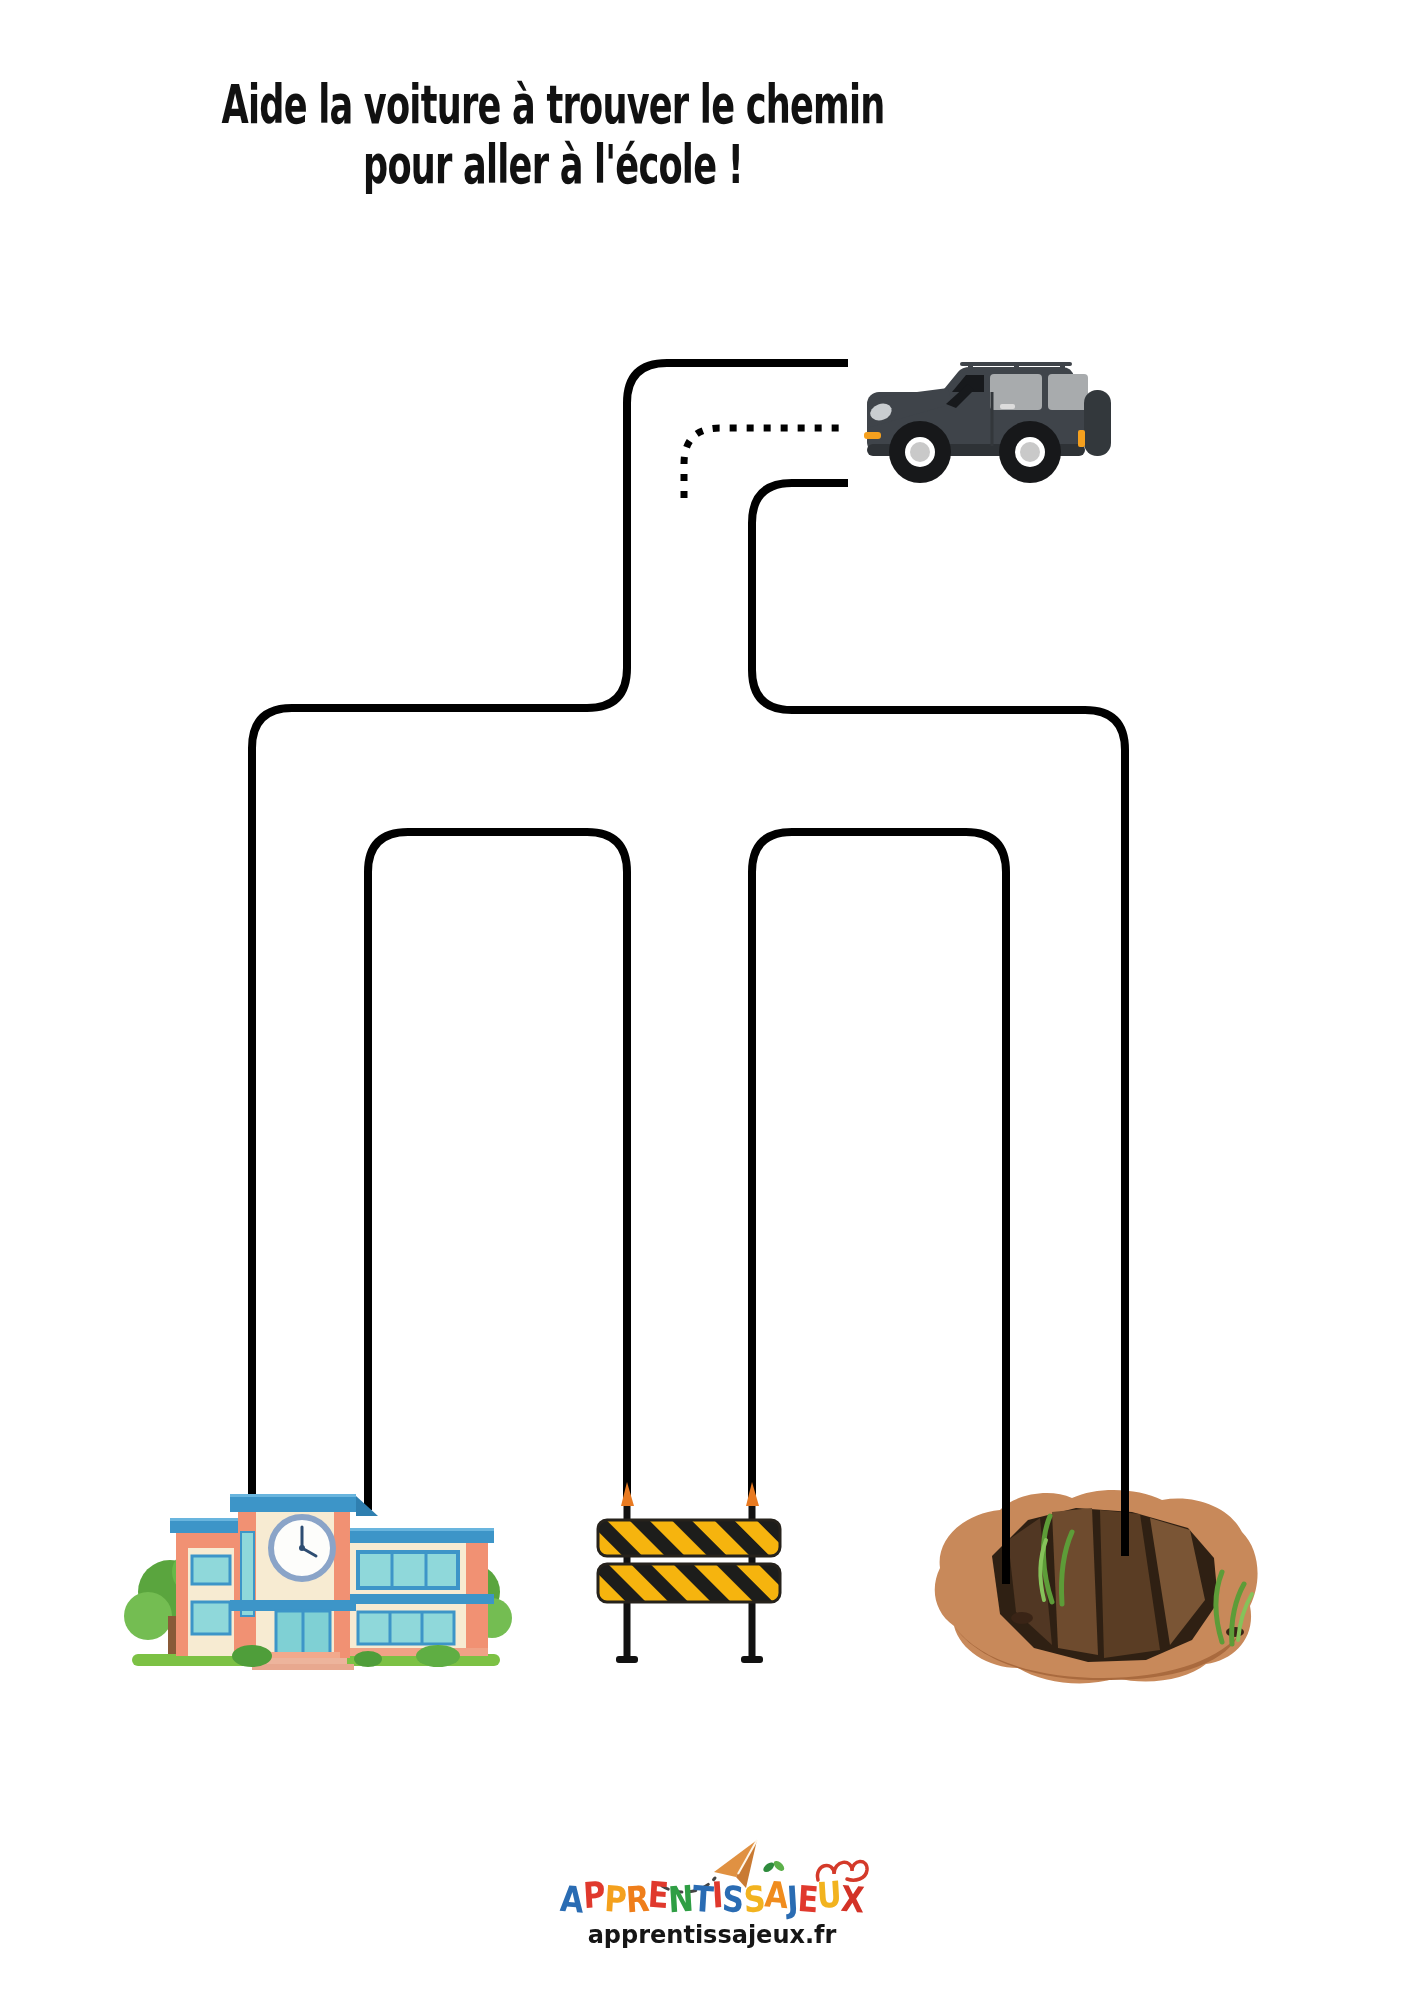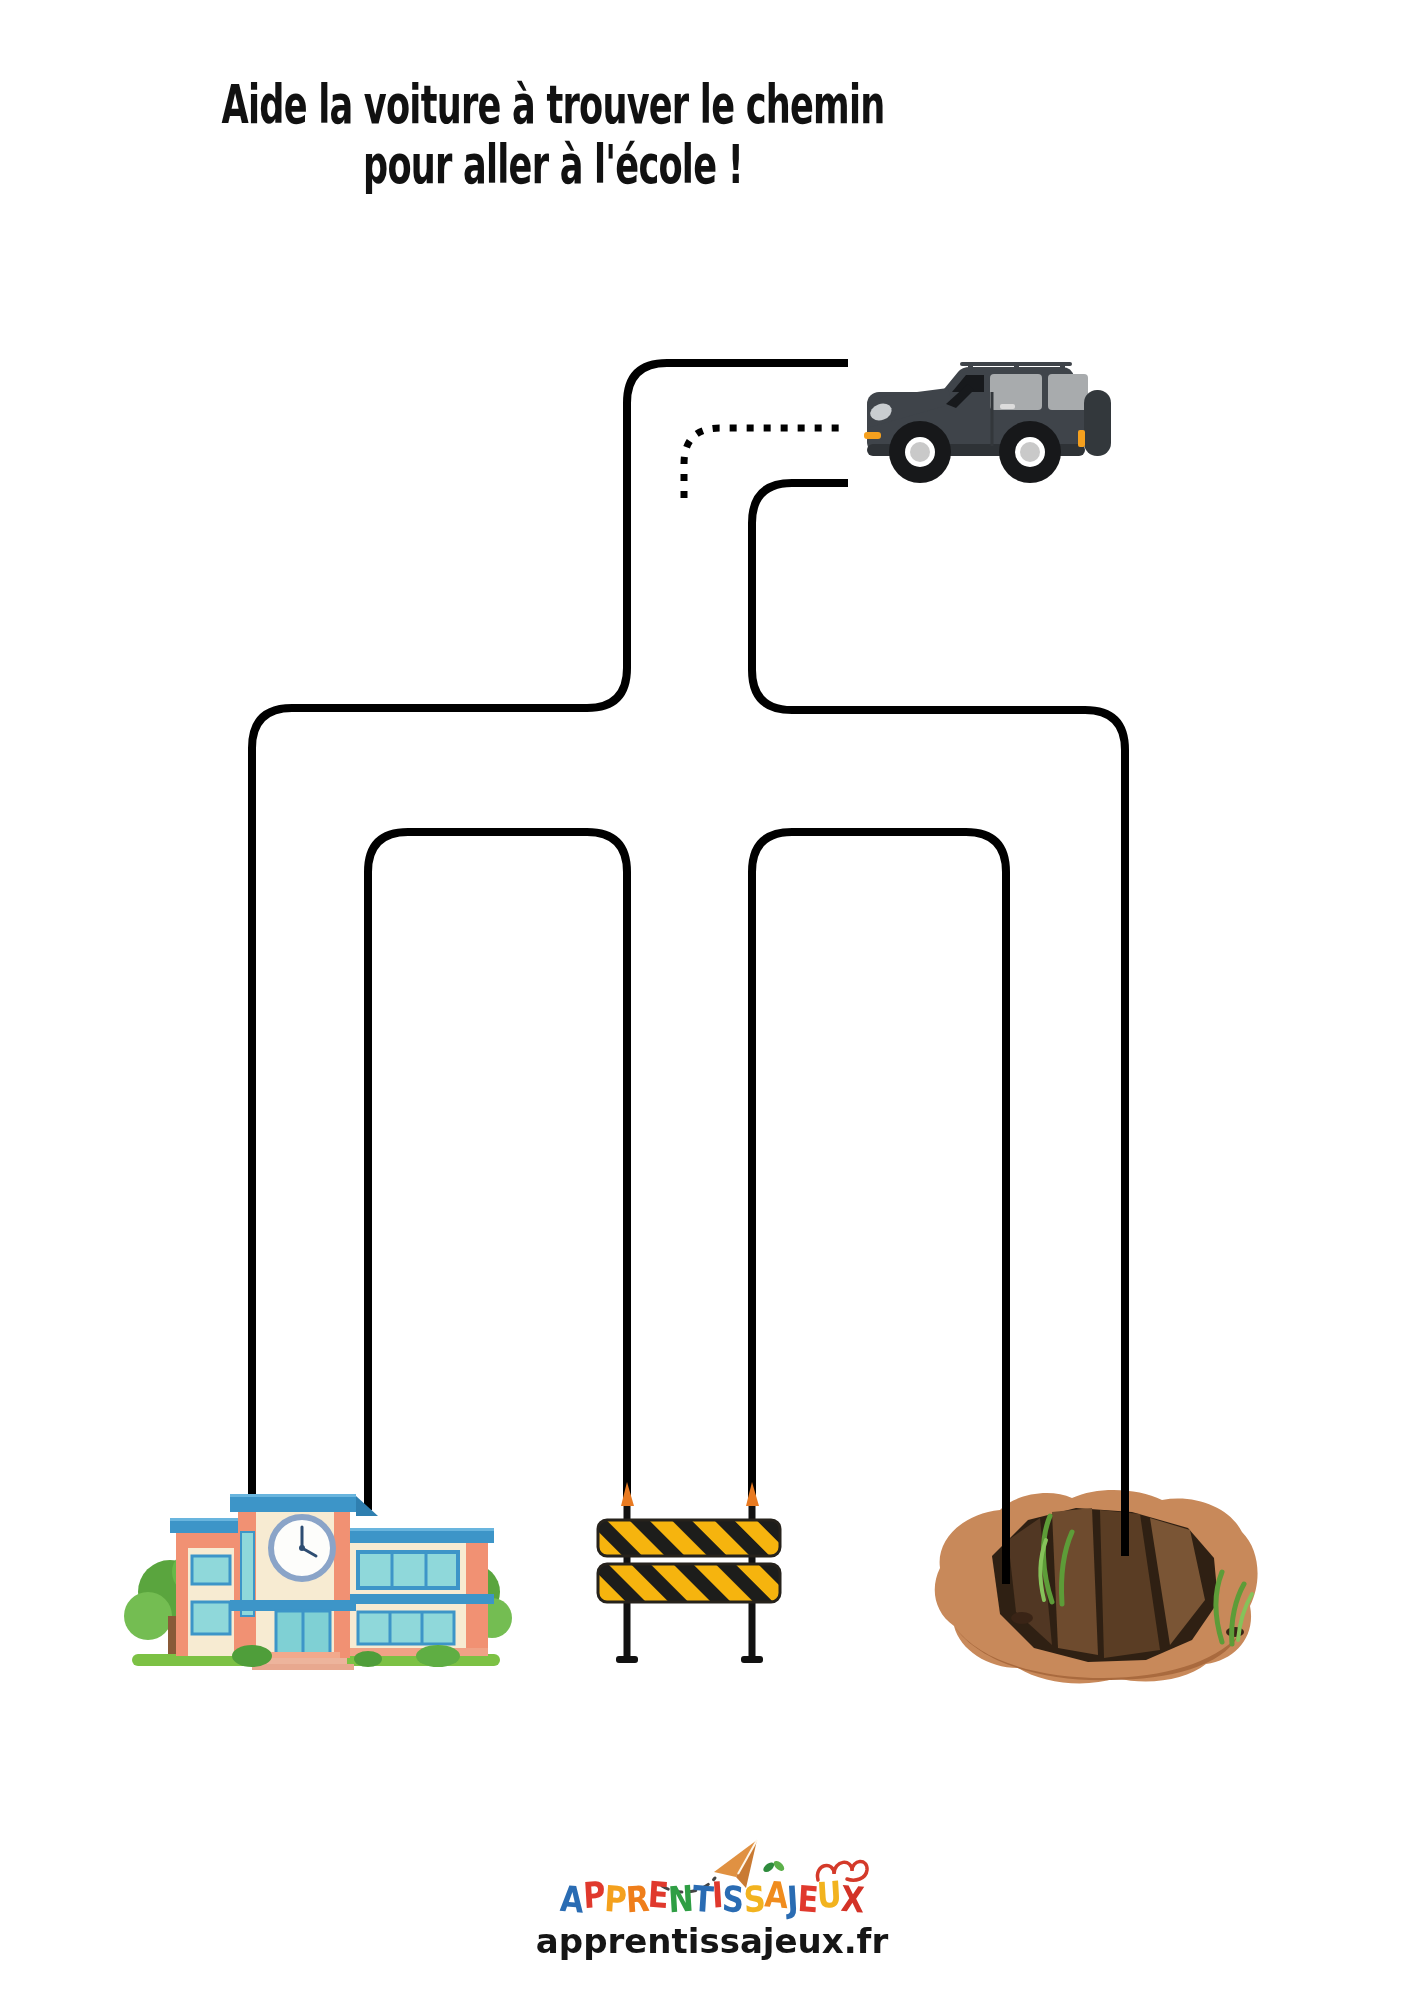--- a/index.html
+++ b/index.html
@@ -21,21 +21,21 @@
     white-space:nowrap;font-weight:800;font-size:33px;letter-spacing:-1px;
   }
   .brand span{display:inline-block;position:relative;}
   .has-sprout::before,.has-sprout::after{
     content:"";position:absolute;width:13px;height:7px;border-radius:50%;
   }
   .has-sprout::before{background:#2e8b3d;top:-9px;left:-4px;transform:rotate(-35deg);}
   .has-sprout::after{background:#5cb04a;top:-11px;left:7px;transform:rotate(30deg);}
   .domain-line{
     position:absolute;top:1921px;left:712px;transform:translateX(-50%);
-    font-size:34px;font-weight:600;color:#161616;letter-spacing:0px;
+    font-size:24px;font-weight:600;color:#161616;letter-spacing:0px;
   }
 </style>
 </head>
 <body>
 
 <div class="title">
   <div>Aide la voiture à trouver le chemin</div>
   <div>pour aller à l'école !</div>
 </div>
 

